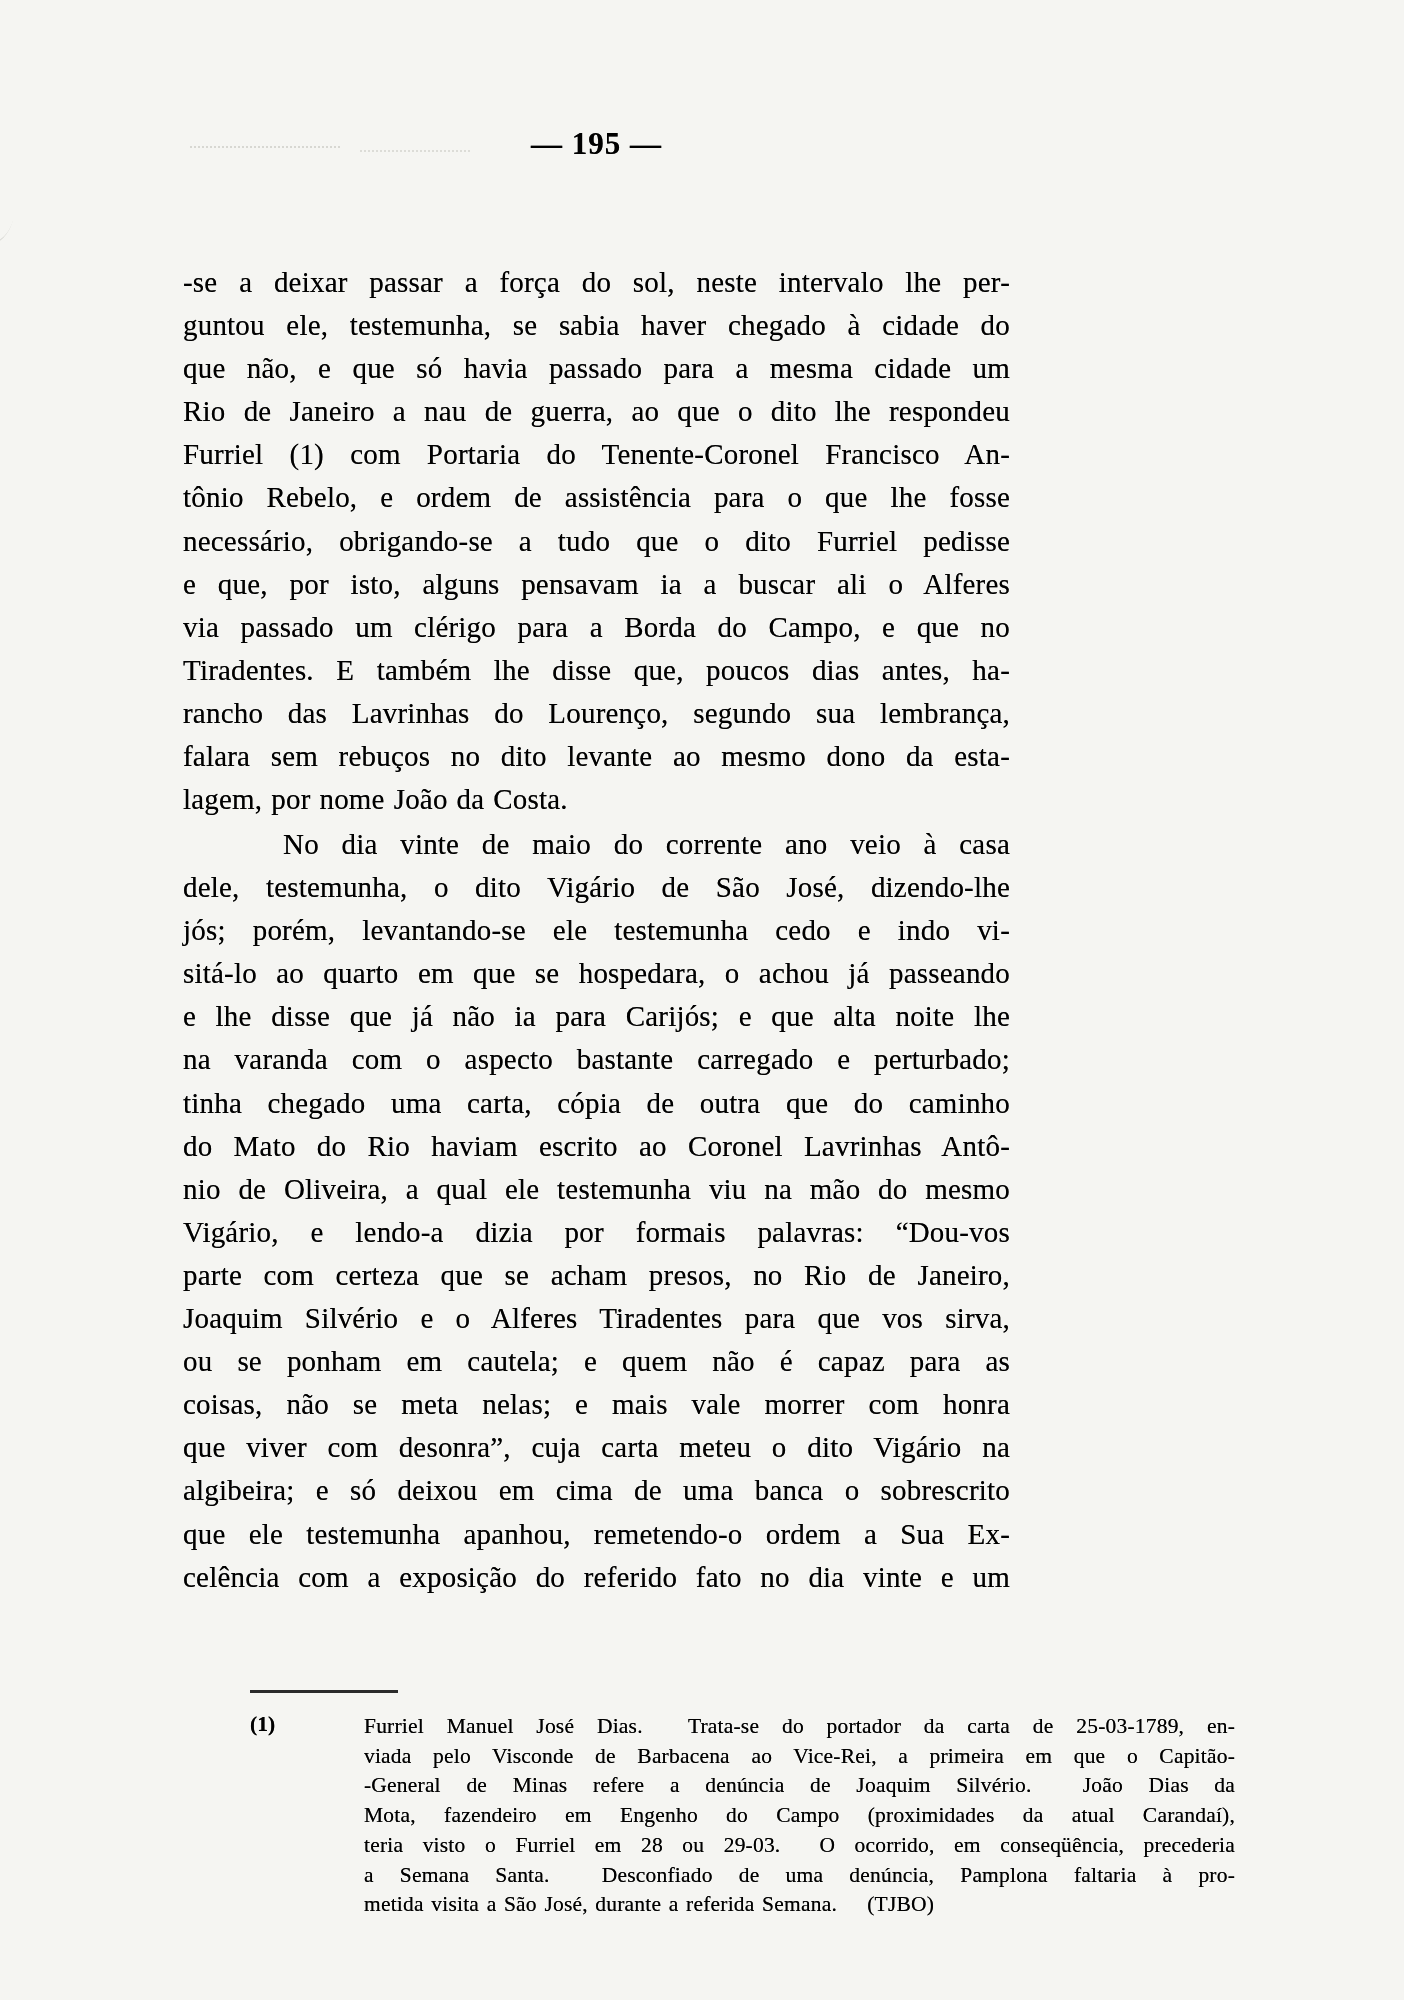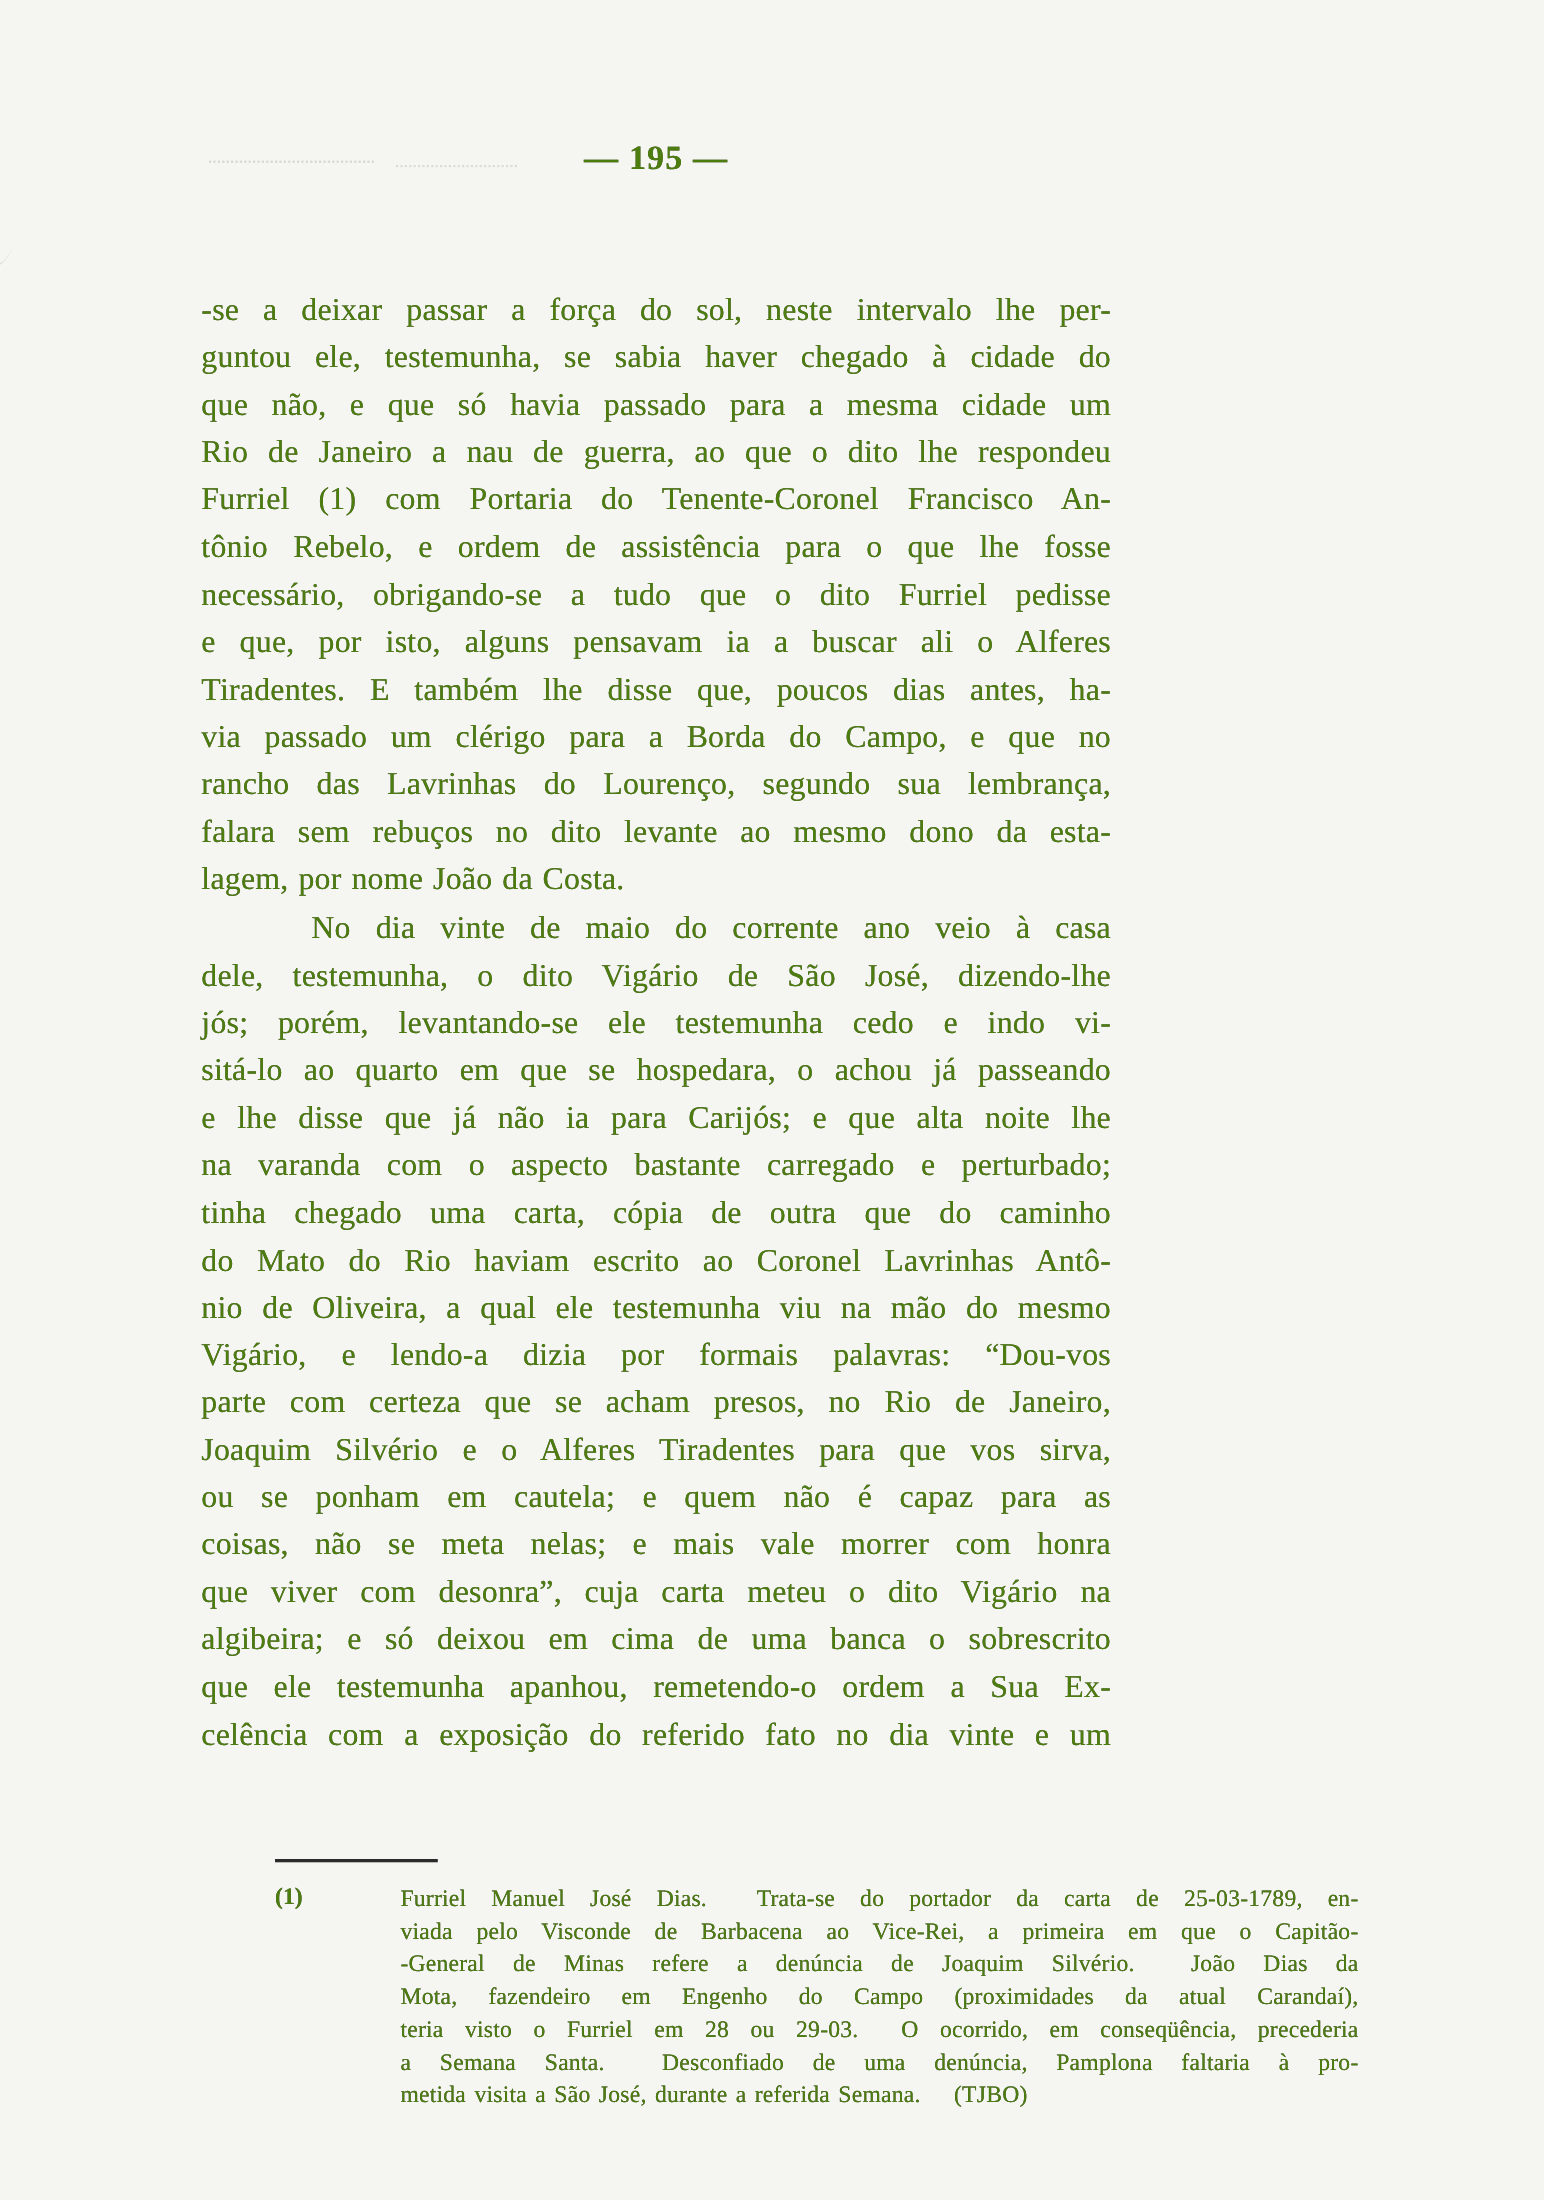--- a/index.html
+++ b/index.html
@@ -2,21 +2,21 @@
 <html><head>
 <meta charset="utf-8">
 <style>
   html,body { margin:0; padding:0; background:#e8e8e6; }
   .page {
     position:relative;
     width:1404px; height:2000px;
     margin:0 auto;
     background:#f5f5f2;
     font-family:"Liberation Serif","DejaVu Serif",serif;
-    color:#4d7c0f;
+    color:#000000;
     overflow:hidden;
   }
   
   .smudge {
     position:absolute;
     background:transparent;
     pointer-events:none;
   }
   .smudge-header-a {
     left:190px; top:146px; width:150px; height:2px;
@@ -104,22 +104,22 @@
 
   <div class="body-block para1">
       <div class="tline">-se a deixar passar a força do sol, neste intervalo lhe per-</div>
       <div class="tline">guntou ele, testemunha, se sabia haver chegado à cidade do</div>
       <div class="tline">que não, e que só havia passado para a mesma cidade um</div>
       <div class="tline">Rio de Janeiro a nau de guerra, ao que o dito lhe respondeu</div>
       <div class="tline">Furriel (1) com Portaria do Tenente-Coronel Francisco An-</div>
       <div class="tline">tônio Rebelo, e ordem de assistência para o que lhe fosse</div>
       <div class="tline">necessário, obrigando-se a tudo que o dito Furriel pedisse</div>
       <div class="tline">e que, por isto, alguns pensavam ia a buscar ali o Alferes</div>
+      <div class="tline">via passado um clérigo para a Borda do Campo, e que no</div>
       <div class="tline">Tiradentes. E também lhe disse que, poucos dias antes, ha-</div>
-      <div class="tline">via passado um clérigo para a Borda do Campo, e que no</div>
       <div class="tline">rancho das Lavrinhas do Lourenço, segundo sua lembrança,</div>
       <div class="tline">falara sem rebuços no dito levante ao mesmo dono da esta-</div>
       <div class="tline tline-noj">lagem, por nome João da Costa.</div>
     </div>
 
   <div class="body-block para2">
       <div class="tline">No dia vinte de maio do corrente ano veio à casa</div>
       <div class="tline">dele, testemunha, o dito Vigário de São José, dizendo-lhe</div>
       <div class="tline">jós; porém, levantando-se ele testemunha cedo e indo vi-</div>
       <div class="tline">sitá-lo ao quarto em que se hospedara, o achou já passeando</div>

